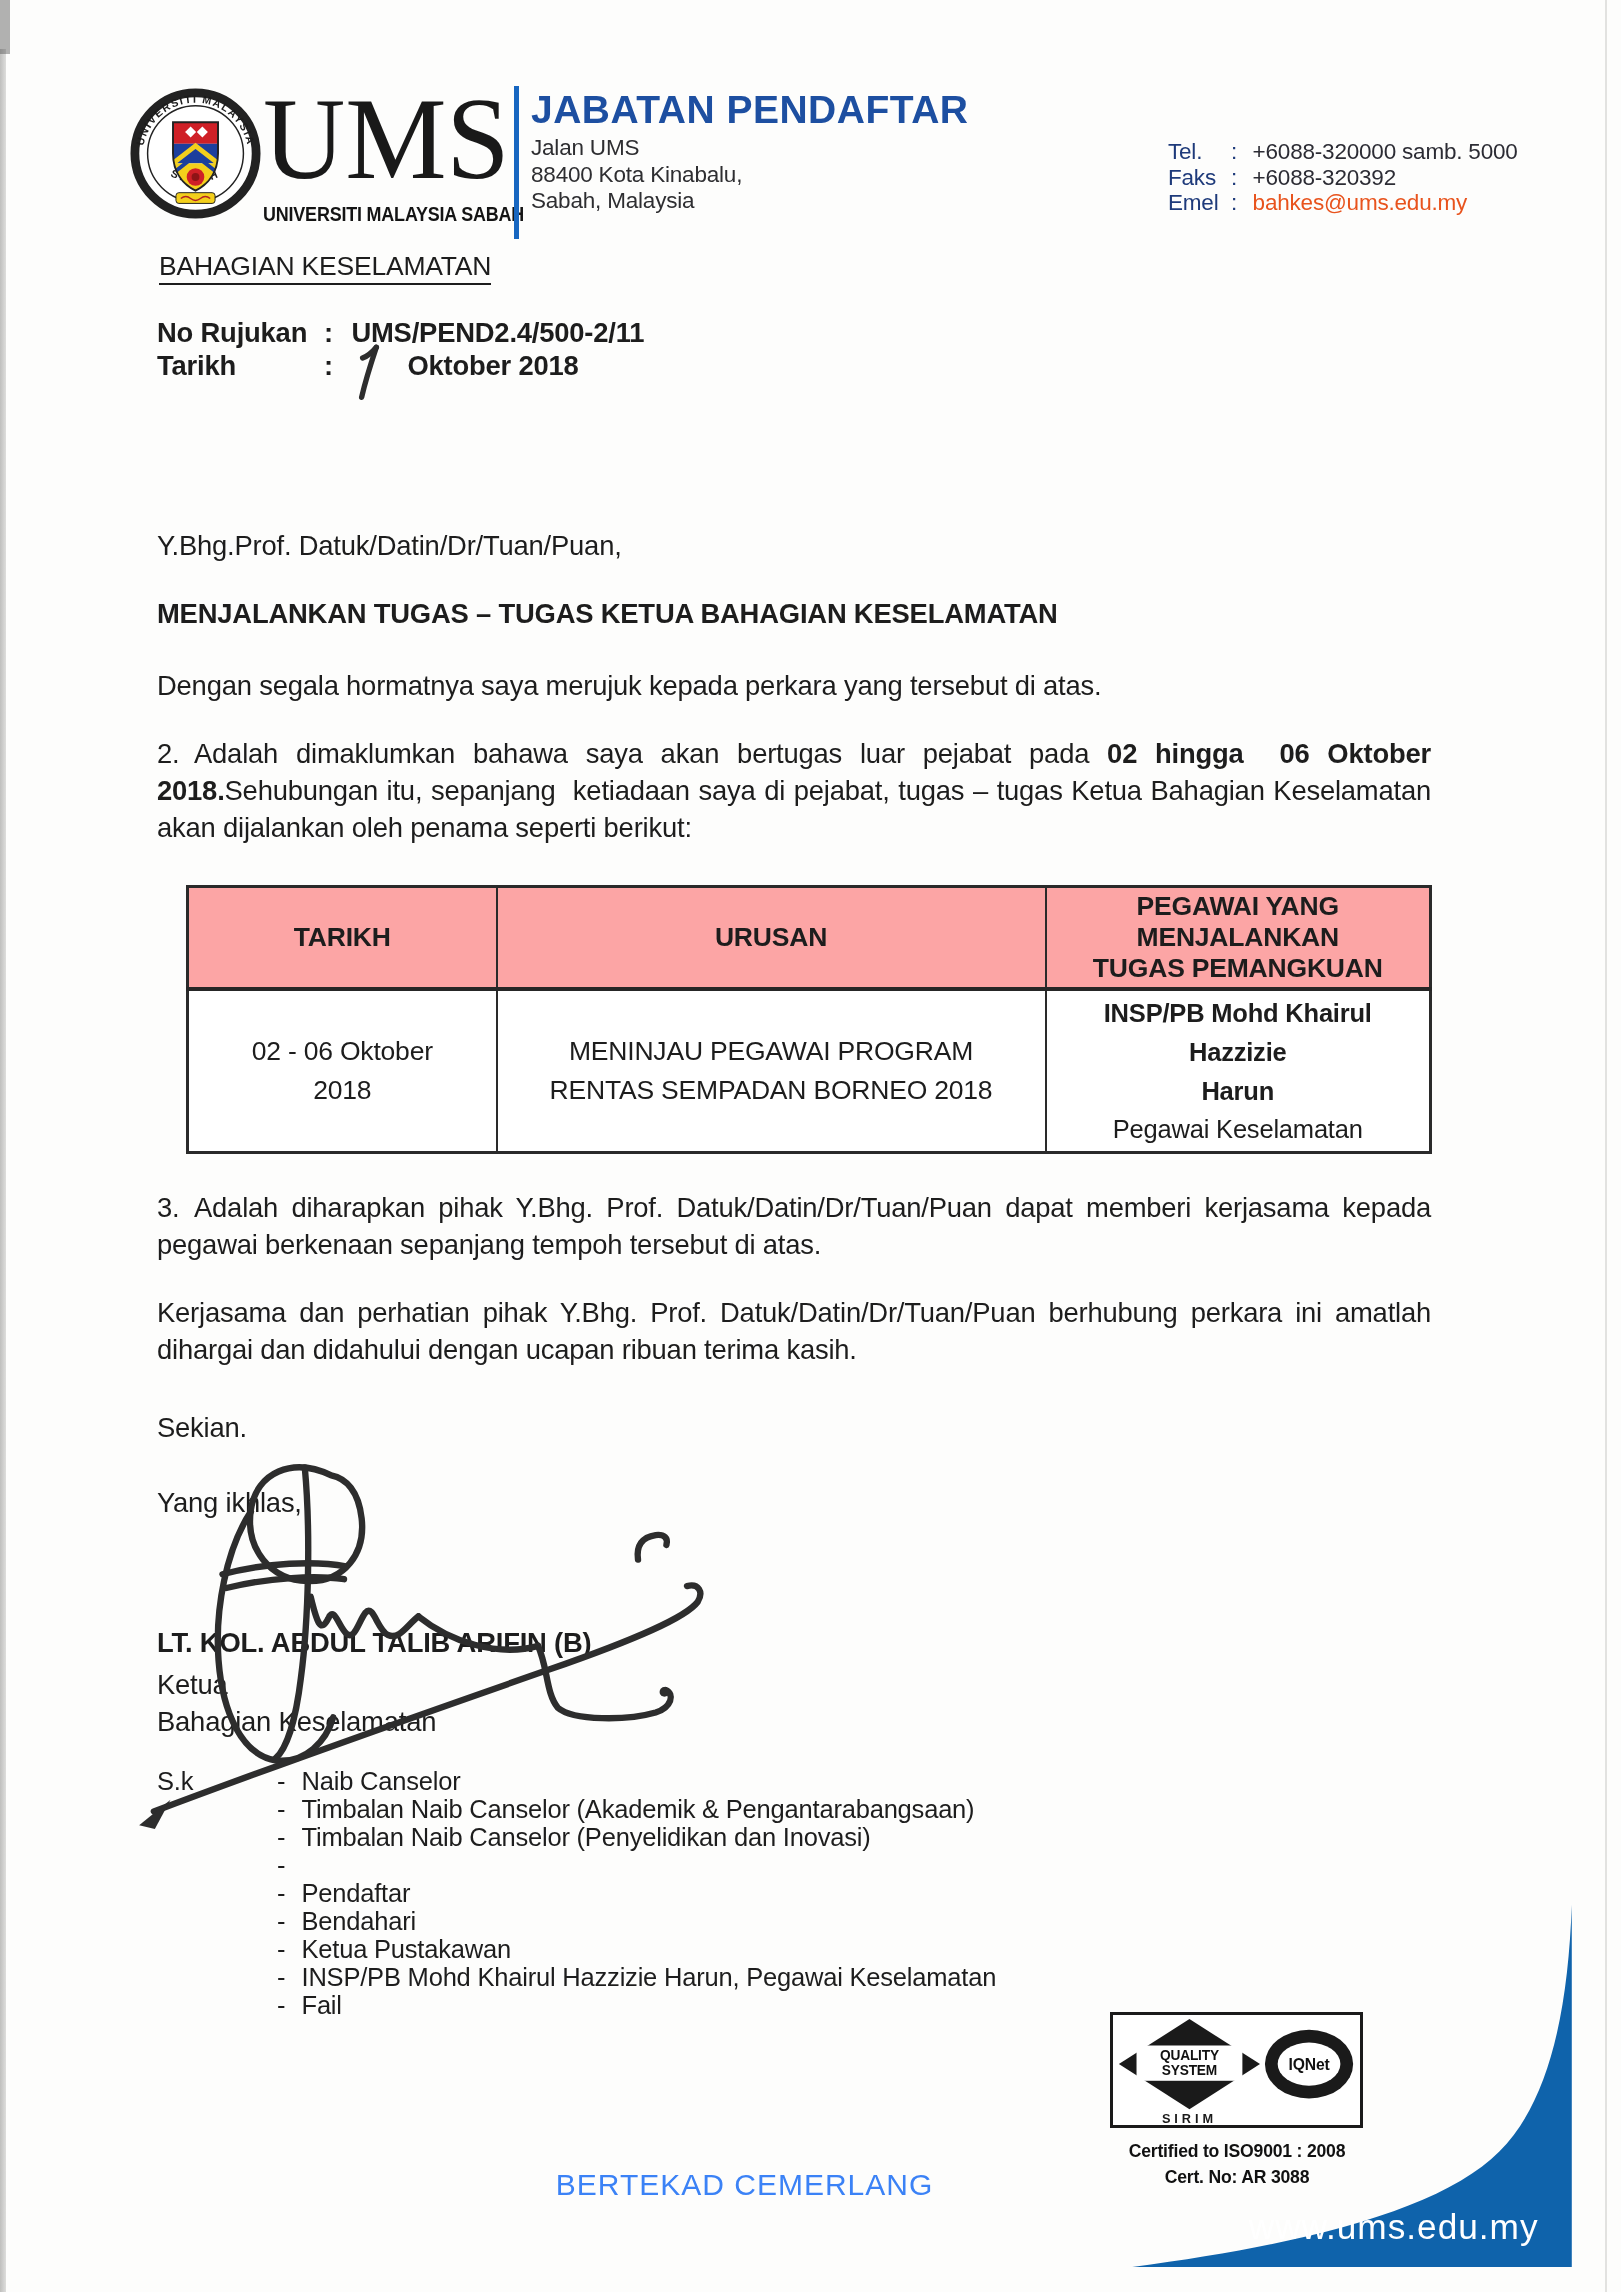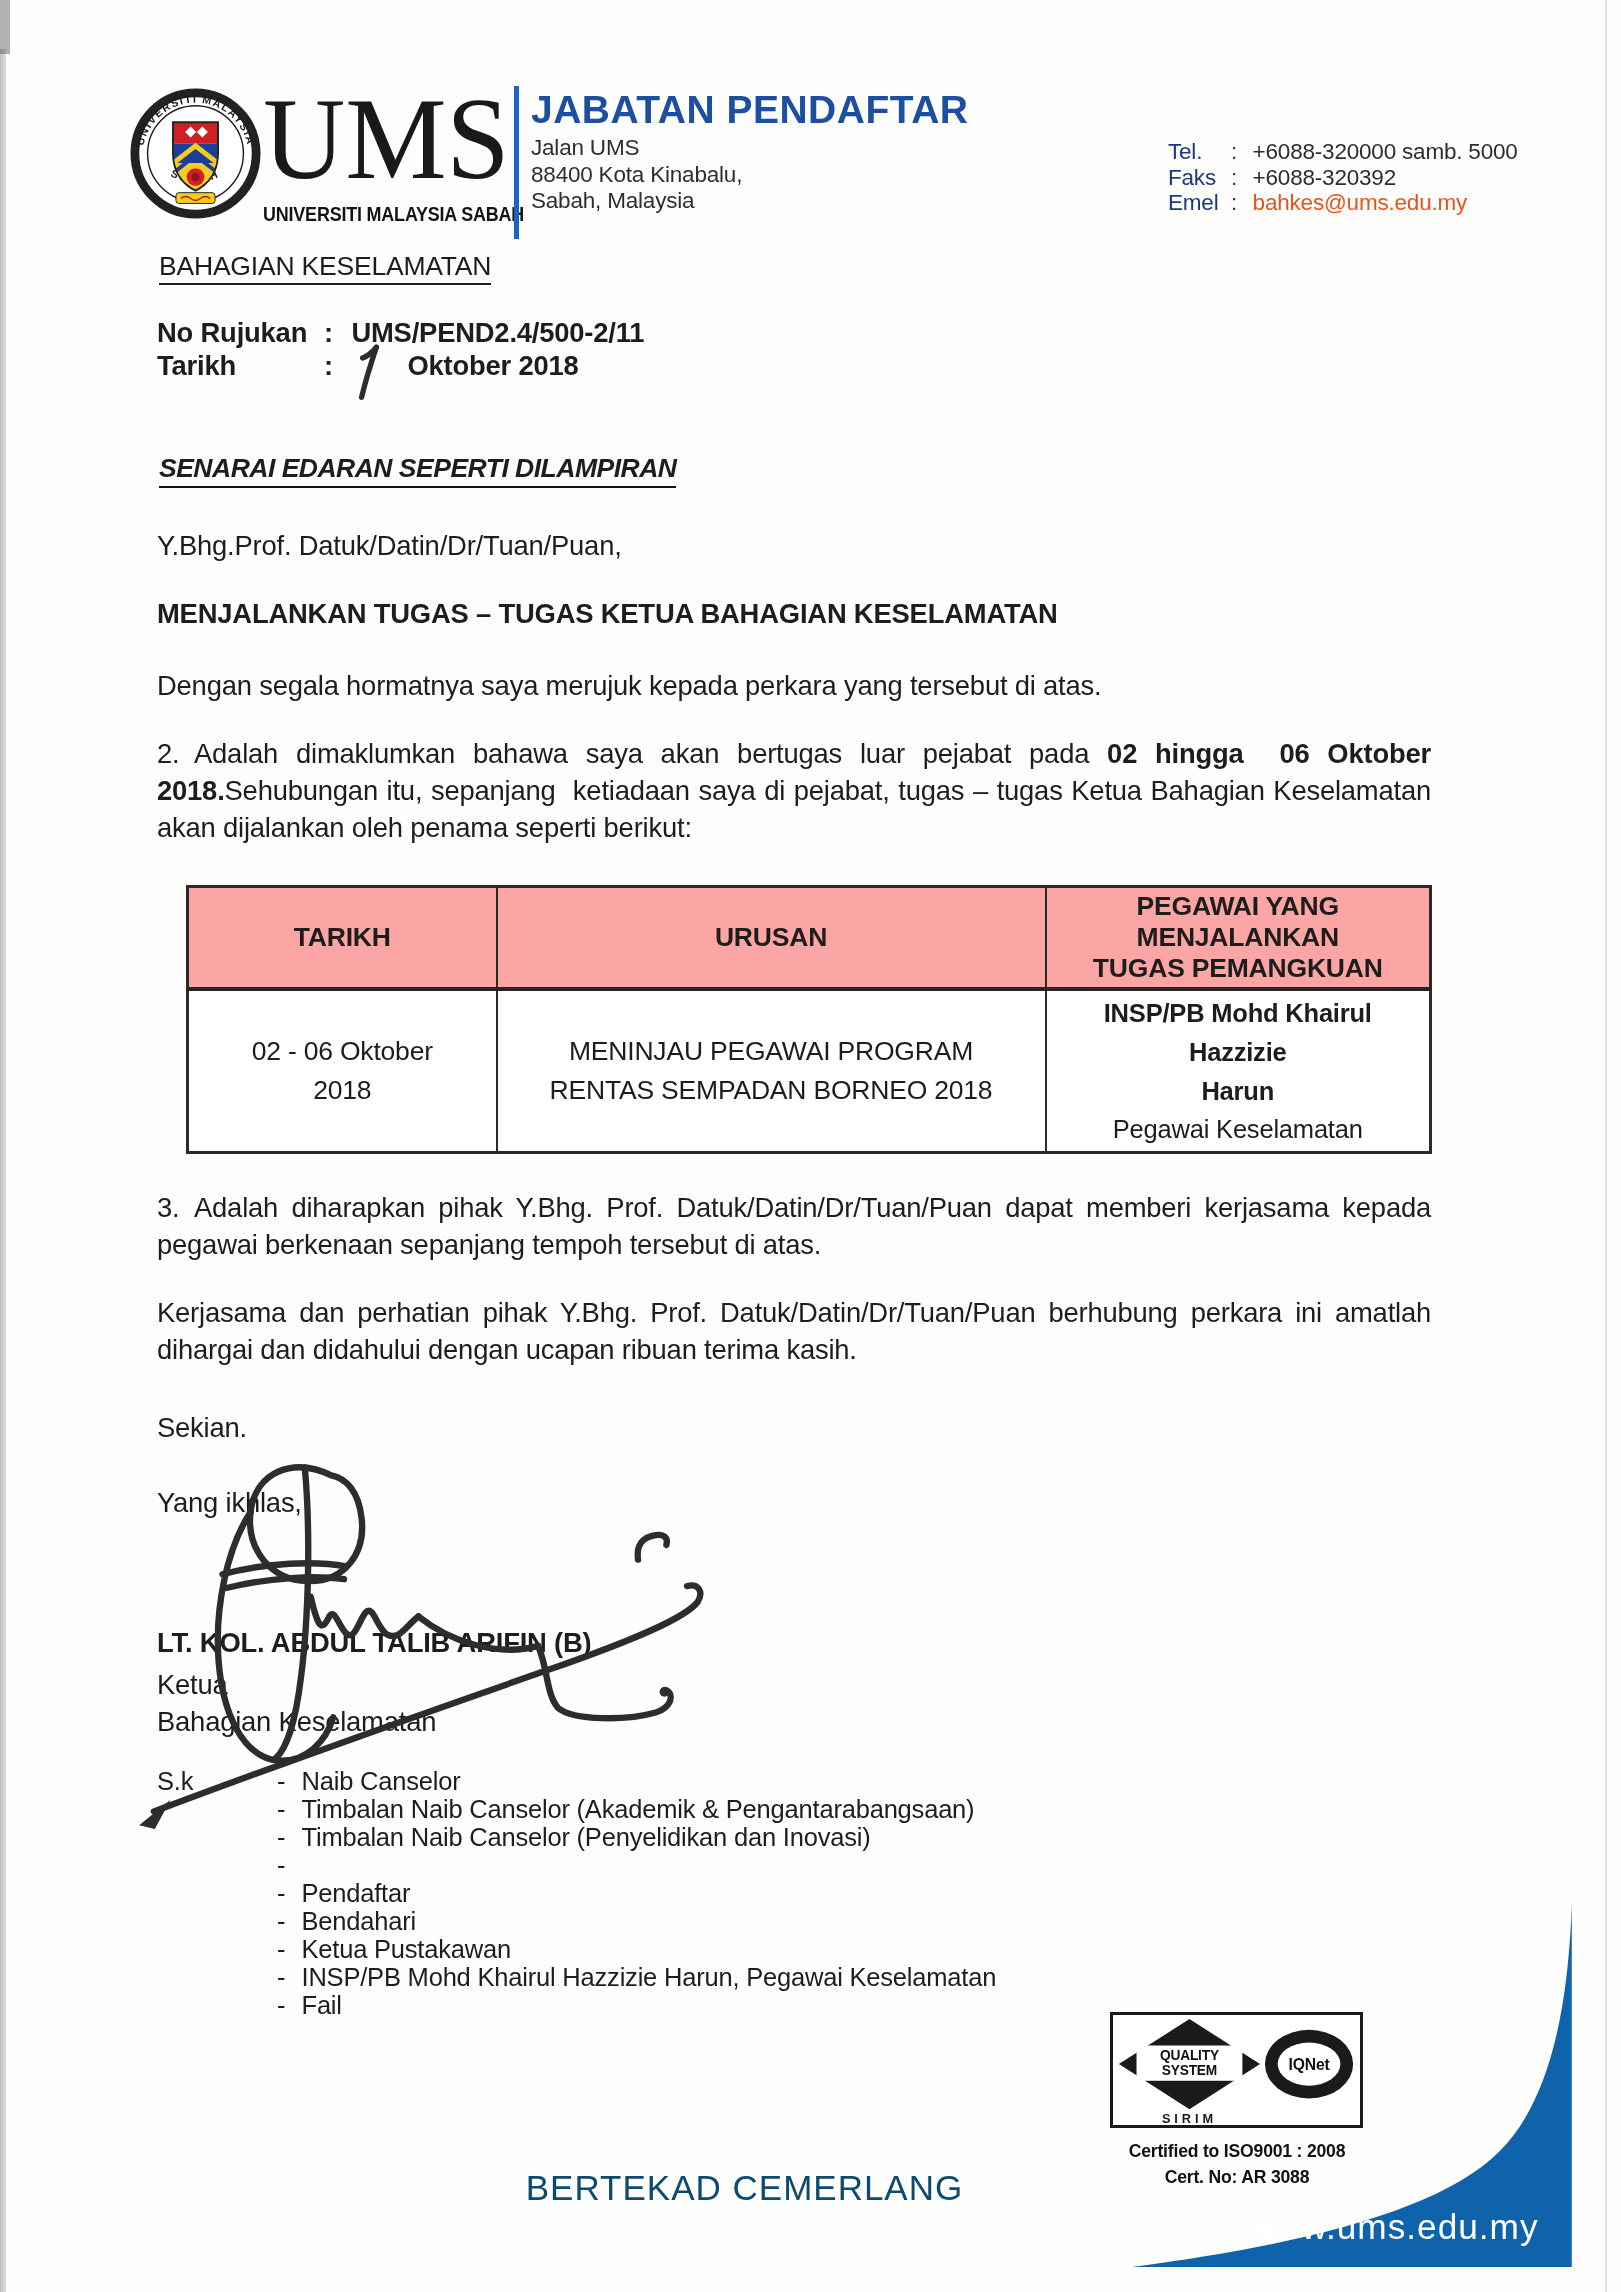--- a/index.html
+++ b/index.html
@@ -36,21 +36,21 @@
   table.duty{border:3.9px solid #2a2a2a;}
   table.duty th{background:#fca5a5;font-size:26.5px;font-weight:bold;height:99px;border-bottom:4.9px solid #262626;}
   table.duty td{height:160px;font-size:26.5px;line-height:39px;}
   .pegname{font-weight:bold;font-size:25.5px;line-height:39px;}
   .pegrole{font-size:25.5px;line-height:37px;}
   
   .cc{font-size:25.5px;line-height:28px;}
   .cc-row{display:flex;}
   .cc-dash{width:24.5px;}
   
-  .motto{font-size:35px;letter-spacing:1px;color:#0c4a6e;text-align:center;}
+  .motto{font-size:30px;letter-spacing:1px;color:#3b82f6;text-align:center;}
   .certbox{width:247px;height:110px;border:3.9px solid #1a1a1a;background:#fff;}
   .certtxt{font-size:17.6px;font-weight:bold;line-height:25.5px;text-align:center;color:#111;}
   .edge-left{width:5.9px;background:linear-gradient(to right,#8c8c8a,#c4c4c2);opacity:0.55;}
   .edge-right{width:2px;background:#e2e2e0;}
   .corner-smudge{width:9.8px;height:54px;background:#555;opacity:0.45;}
 </style>
 </head>
 <body>
 
 <div class="page">
@@ -130,23 +130,20 @@
       <span class="col">:</span>
       <span>UMS/PEND2.4/500-2/11</span>
     </div>
     <div class="row">
       <span class="lab">Tarikh</span>
       <span class="col">:</span>
       <span style="padding-left:56px;">Oktober 2018</span>
     </div>
   </div>
 
-  <div class="abs" style="left:159px;top:453px;">
-    <span class="subject">SENARAI EDARAN SEPERTI DILAMPIRAN</span>
-  </div>
 
   <div class="abs para" style="left:157px;top:527px;">Y.Bhg.Prof. Datuk/Datin/Dr/Tuan/Puan,</div>
 
   <div class="abs titleline" style="left:157px;top:598px;">MENJALANKAN TUGAS – TUGAS KETUA BAHAGIAN KESELAMATAN</div>
 
   <p class="abs para" style="left:157px;top:667px;">Dengan segala hormatnya saya merujuk kepada perkara yang tersebut di atas.</p>
 
   <p class="abs para" style="left:157px;top:735px;"><span class="pnum">2.</span><span>Adalah dimaklumkan bahawa saya akan bertugas luar pejabat pada </span><span class="b">02 hingga  06 Oktober 2018.</span><span>Sehubungan itu, sepanjang  ketiadaan saya di pejabat, tugas – tugas Ketua Bahagian Keselamatan akan dijalankan oleh penama seperti berikut:</span></p>
 
   <table class="duty abs" style="left:186px;top:885px;width:1243px;">

